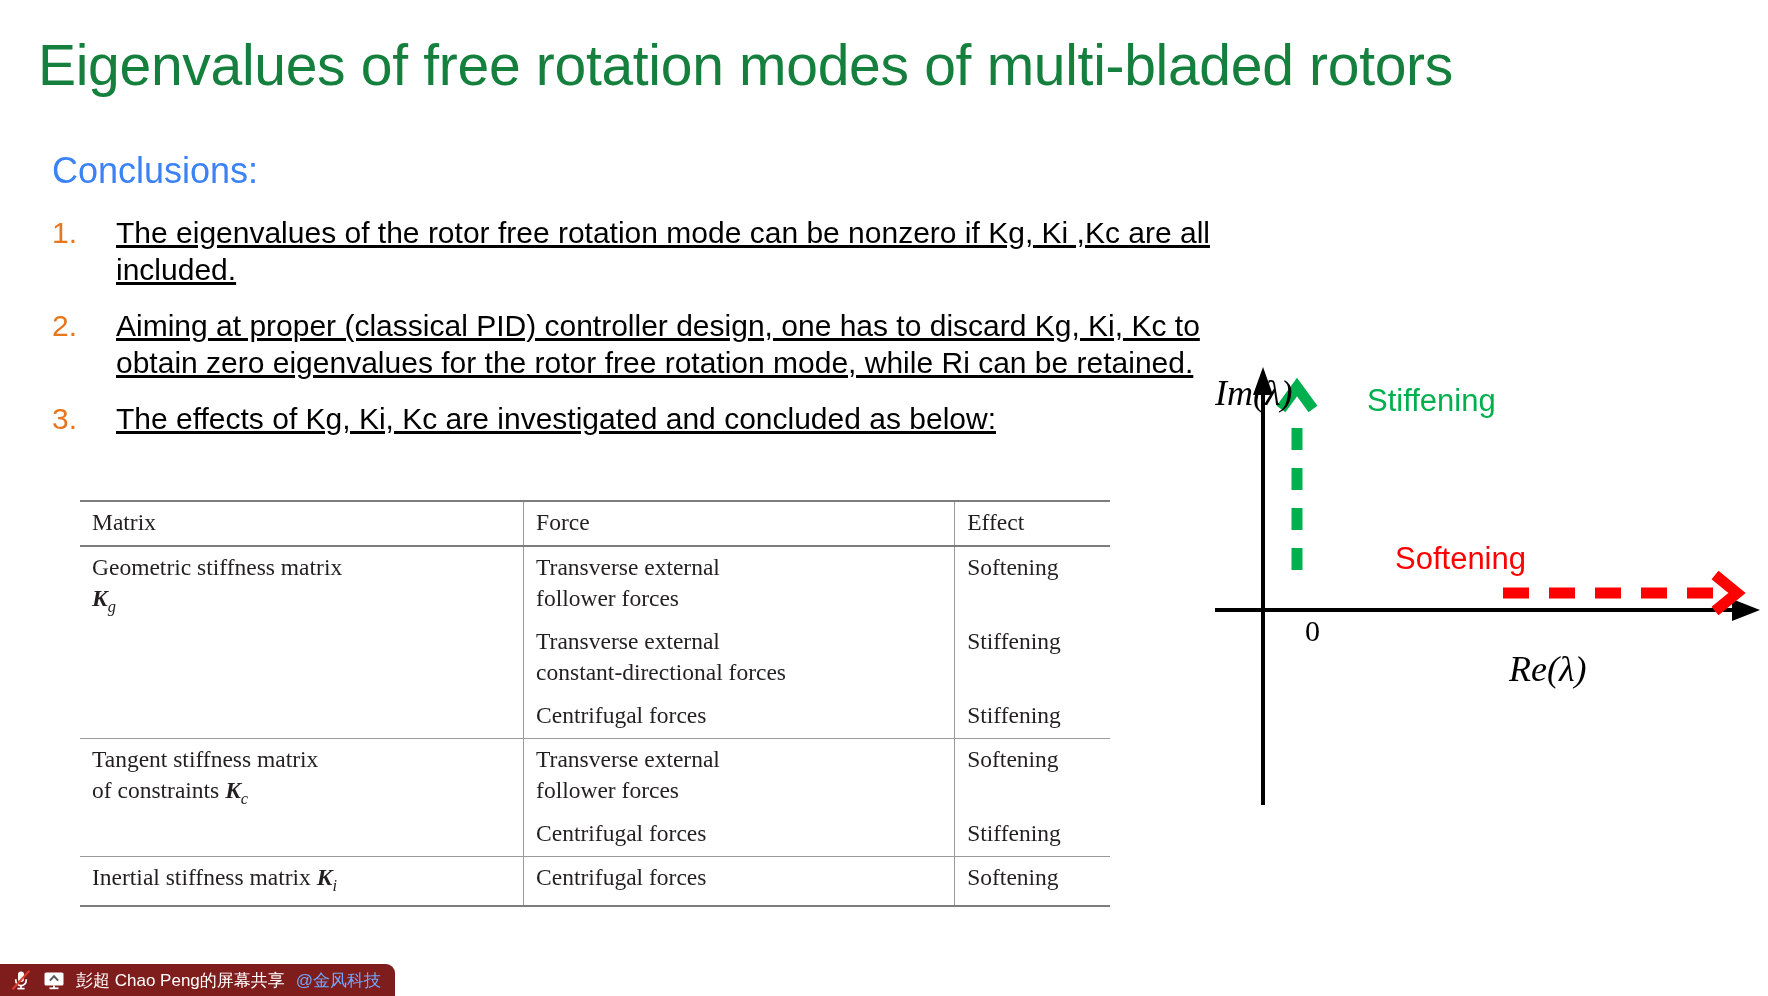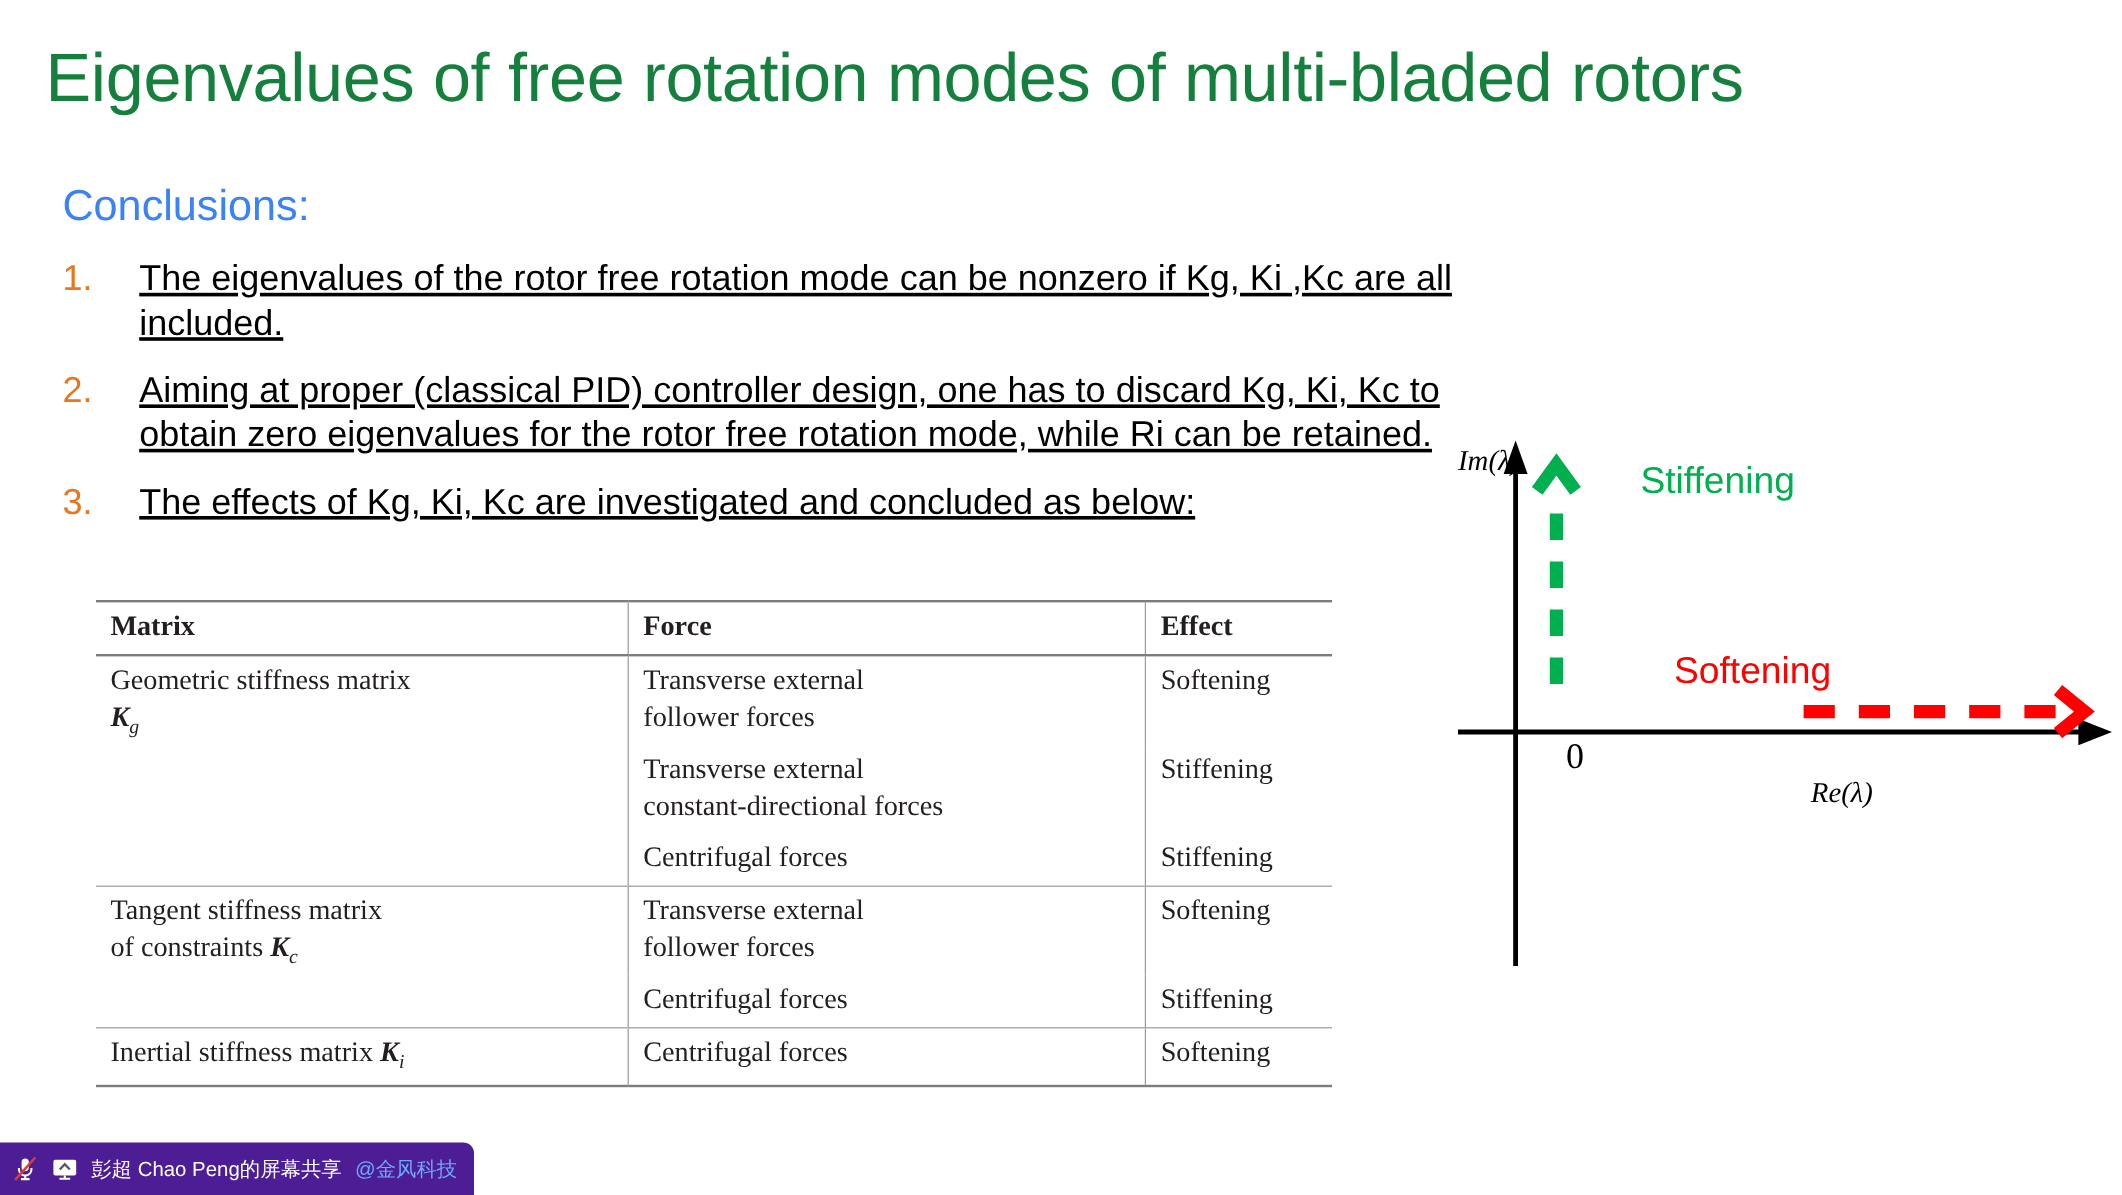--- a/index.html
+++ b/index.html
@@ -73,21 +73,21 @@
     font-family: "Liberation Serif", serif;
     color: #231f20;
     font-size: 23.5px;
   }
   #effects-table td, #effects-table th {
     text-align: left;
     vertical-align: top;
     font-weight: normal;
     padding: 7px 12px 9px 12px;
   }
-  #effects-table .tbl-toprule { border-top: 2.4px solid #7d7d7d; font-weight: bold; }
+  #effects-table .tbl-toprule { border-top: 2.4px solid #7d7d7d; }
   #effects-table .tbl-midrule { border-top: 2.4px solid #7d7d7d; }
   #effects-table .tbl-botrule { border-bottom: 2.4px solid #7d7d7d; }
   #effects-table .tbl-thinrule { border-top: 1.6px solid #9a9a9a; }
   #effects-table .col-sep { border-left: 1.6px solid #9a9a9a; }
   .col-matrix  { width: 455px; }
   .col-force   { width: 440px; }
   .col-effect  { width: 135px; }
   .mtx {
     font-style: italic;
     font-weight: bold;
@@ -107,21 +107,21 @@
     top: 365px;
     width: 553px;
     height: 470px;
   }
   #eig-diagram svg { display: block; }
   .axlabel {
     position: absolute;
     font-family: "Liberation Serif", serif;
     font-style: italic;
     color: #000000;
-    font-size: 24px;
+    font-size: 36px;
     white-space: nowrap;
   }
   #label-im { left: 0px;   top: 7px; }
   #label-re { left: 280px; top: 283px; margin-left: 14px; }
   #label-zero {
     position: absolute;
     left: 90px; top: 249px;
     font-family: "Liberation Serif", serif;
     font-size: 30px;
     color: #000000;
@@ -139,26 +139,26 @@
     font-size: 31px;
     color: #FF0000;
     white-space: nowrap;
   }
 
   
   #share-bar {
     position: absolute;
     left: 0px;
     bottom: 0px;
-    height: 44px;
+    height: 32px;
     display: flex;
     align-items: center;
     gap: 11px;
     padding: 0 14px 0 10px;
-    background: #4c1d95;
+    background: #7f1d1d;
     border-top-right-radius: 9px;
     color: #FFFFFF;
     font-size: 17px;
   }
   #share-bar .bar-icon {
     display: inline-flex;
     align-items: center;
     justify-content: center;
     width: 22px;
     height: 22px;

